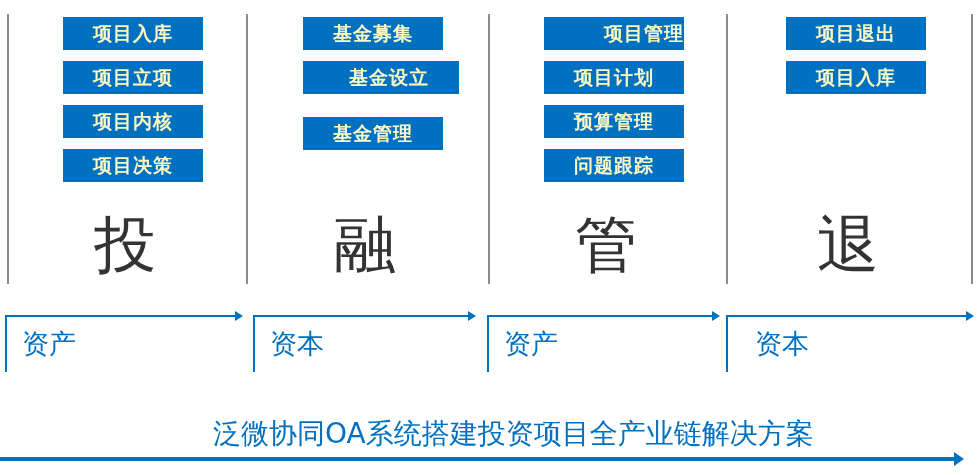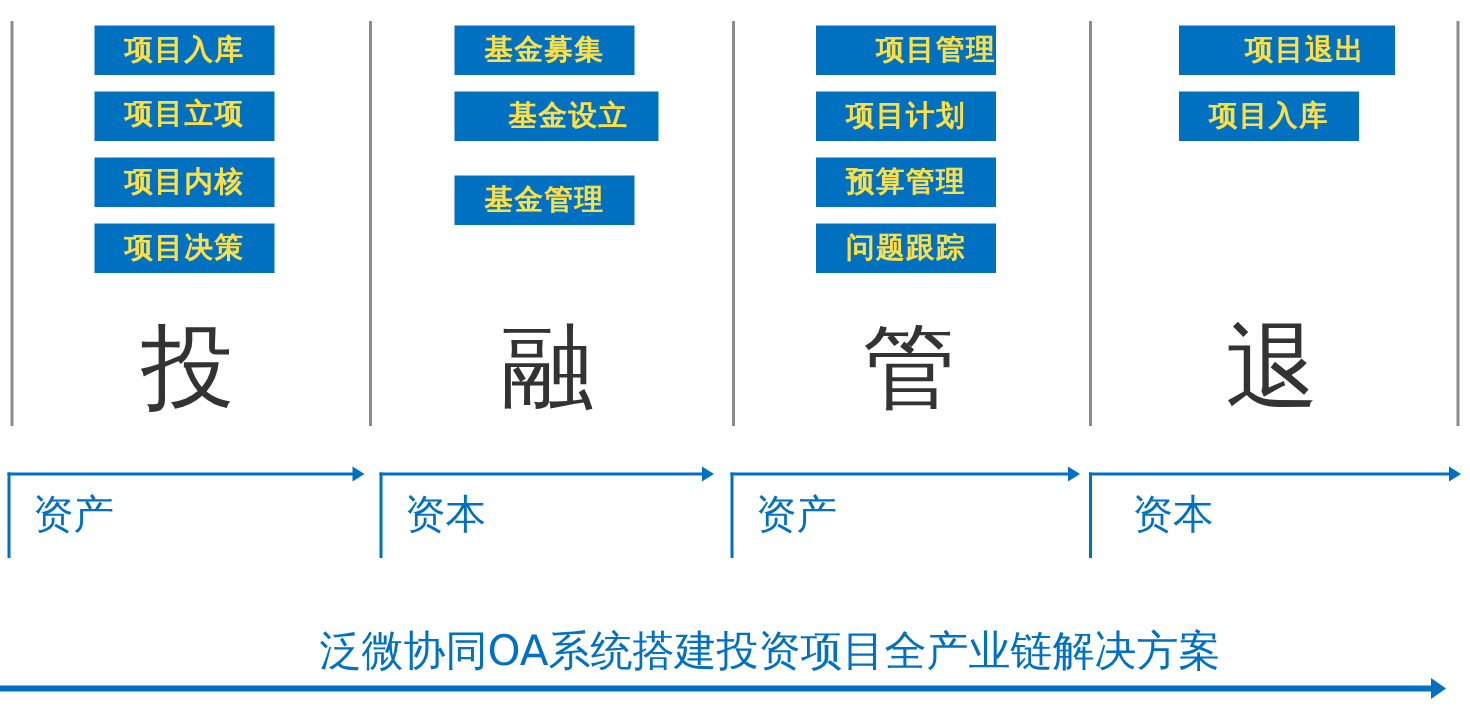--- a/index.html
+++ b/index.html
@@ -1,20 +1,20 @@
 <!DOCTYPE html>
 <html><head>
 <meta charset="utf-8">
 <style>
   html, body { margin: 0; padding: 0; background: #ffffff; }
   body { width: 980px; height: 475px; position: relative; overflow: hidden;
          font-family: "DejaVu Sans", "Liberation Sans", sans-serif; }
   .sep { position: absolute; top: 14px; width: 2px; height: 270px; background: #8c8c8c; }
-  .tag { position: absolute; width: 120px; height: 33px; background: #0070c0;
-         color: #fde047; font-weight: bold; font-size: 19px; line-height: 33px;
+  .tag { position: absolute; width: 140px; height: 33px; background: #0070c0;
+         color: #fef9c3; font-weight: bold; font-size: 19px; line-height: 33px;
          text-align: center; letter-spacing: 1px; }
   .big { position: absolute; top: 205px; width: 124px; text-align: center;
          font-size: 62px; line-height: 80px; color: #333333; font-weight: 200; }
   .bracket { position: absolute; top: 315px; height: 55px;
              border-top: 2px solid #0070c0; border-left: 2px solid #0070c0; }
   .bracket .arrowhead { position: absolute; right: -6px; top: -6px; width: 0; height: 0;
              border-top: 5px solid transparent; border-bottom: 5px solid transparent;
              border-left: 8px solid #0070c0; }
   .bracket .lbl { position: absolute; left: 15px; top: 14px; font-size: 27px;
              color: #0070c0; line-height: 26px; }
@@ -29,21 +29,21 @@
 <body>
 
 <div class="sep" style="left:7px;"></div>
 <div class="sep" style="left:246px;"></div>
 <div class="sep" style="left:488px;"></div>
 <div class="sep" style="left:726px;"></div>
 <div class="sep" style="left:971px;"></div>
 
 <div>
   <div class="tag" style="left:63px; top:17px;">项目入库</div>
-  <div class="tag" style="left:63px; top:61px;font-family:Liberation Mono, monospace;">项目立项</div>
+  <div class="tag" style="left:63px; top:61px;">项目立项</div>
   <div class="tag" style="left:63px; top:105px;">项目内核</div>
   <div class="tag" style="left:63px; top:149px;">项目决策</div>
   <div class="big" style="left:63px;">投</div>
   <div class="bracket" style="left:5px; width:230px;">
     <span class="arrowhead"></span>
     <span class="lbl">资产</span>
   </div>
 </div>
 
 <div>
@@ -63,21 +63,21 @@
   <div class="tag" style="left:544px; top:105px;">预算管理</div>
   <div class="tag" style="left:544px; top:149px;">问题跟踪</div>
   <div class="big" style="left:544px;">管</div>
   <div class="bracket" style="left:487px; width:225px;">
     <span class="arrowhead"></span>
     <span class="lbl">资产</span>
   </div>
 </div>
 
 <div>
-  <div class="tag" style="left:786px; top:17px;padding-left:24px;">项目退出</div>
+  <div class="tag" style="left:786px; top:17px;">项目退出</div>
   <div class="tag" style="left:786px; top:61px;">项目入库</div>
   <div class="big" style="left:786px;">退</div>
   <div class="bracket" style="left:726px; width:240px;">
     <span class="arrowhead"></span>
     <span class="lbl" style="left:27px;">资本</span>
   </div>
 </div>
 
 <div class="bottom-text">泛微协同OA系统搭建投资项目全产业链解决方案</div>
 <div class="main-arrow">

